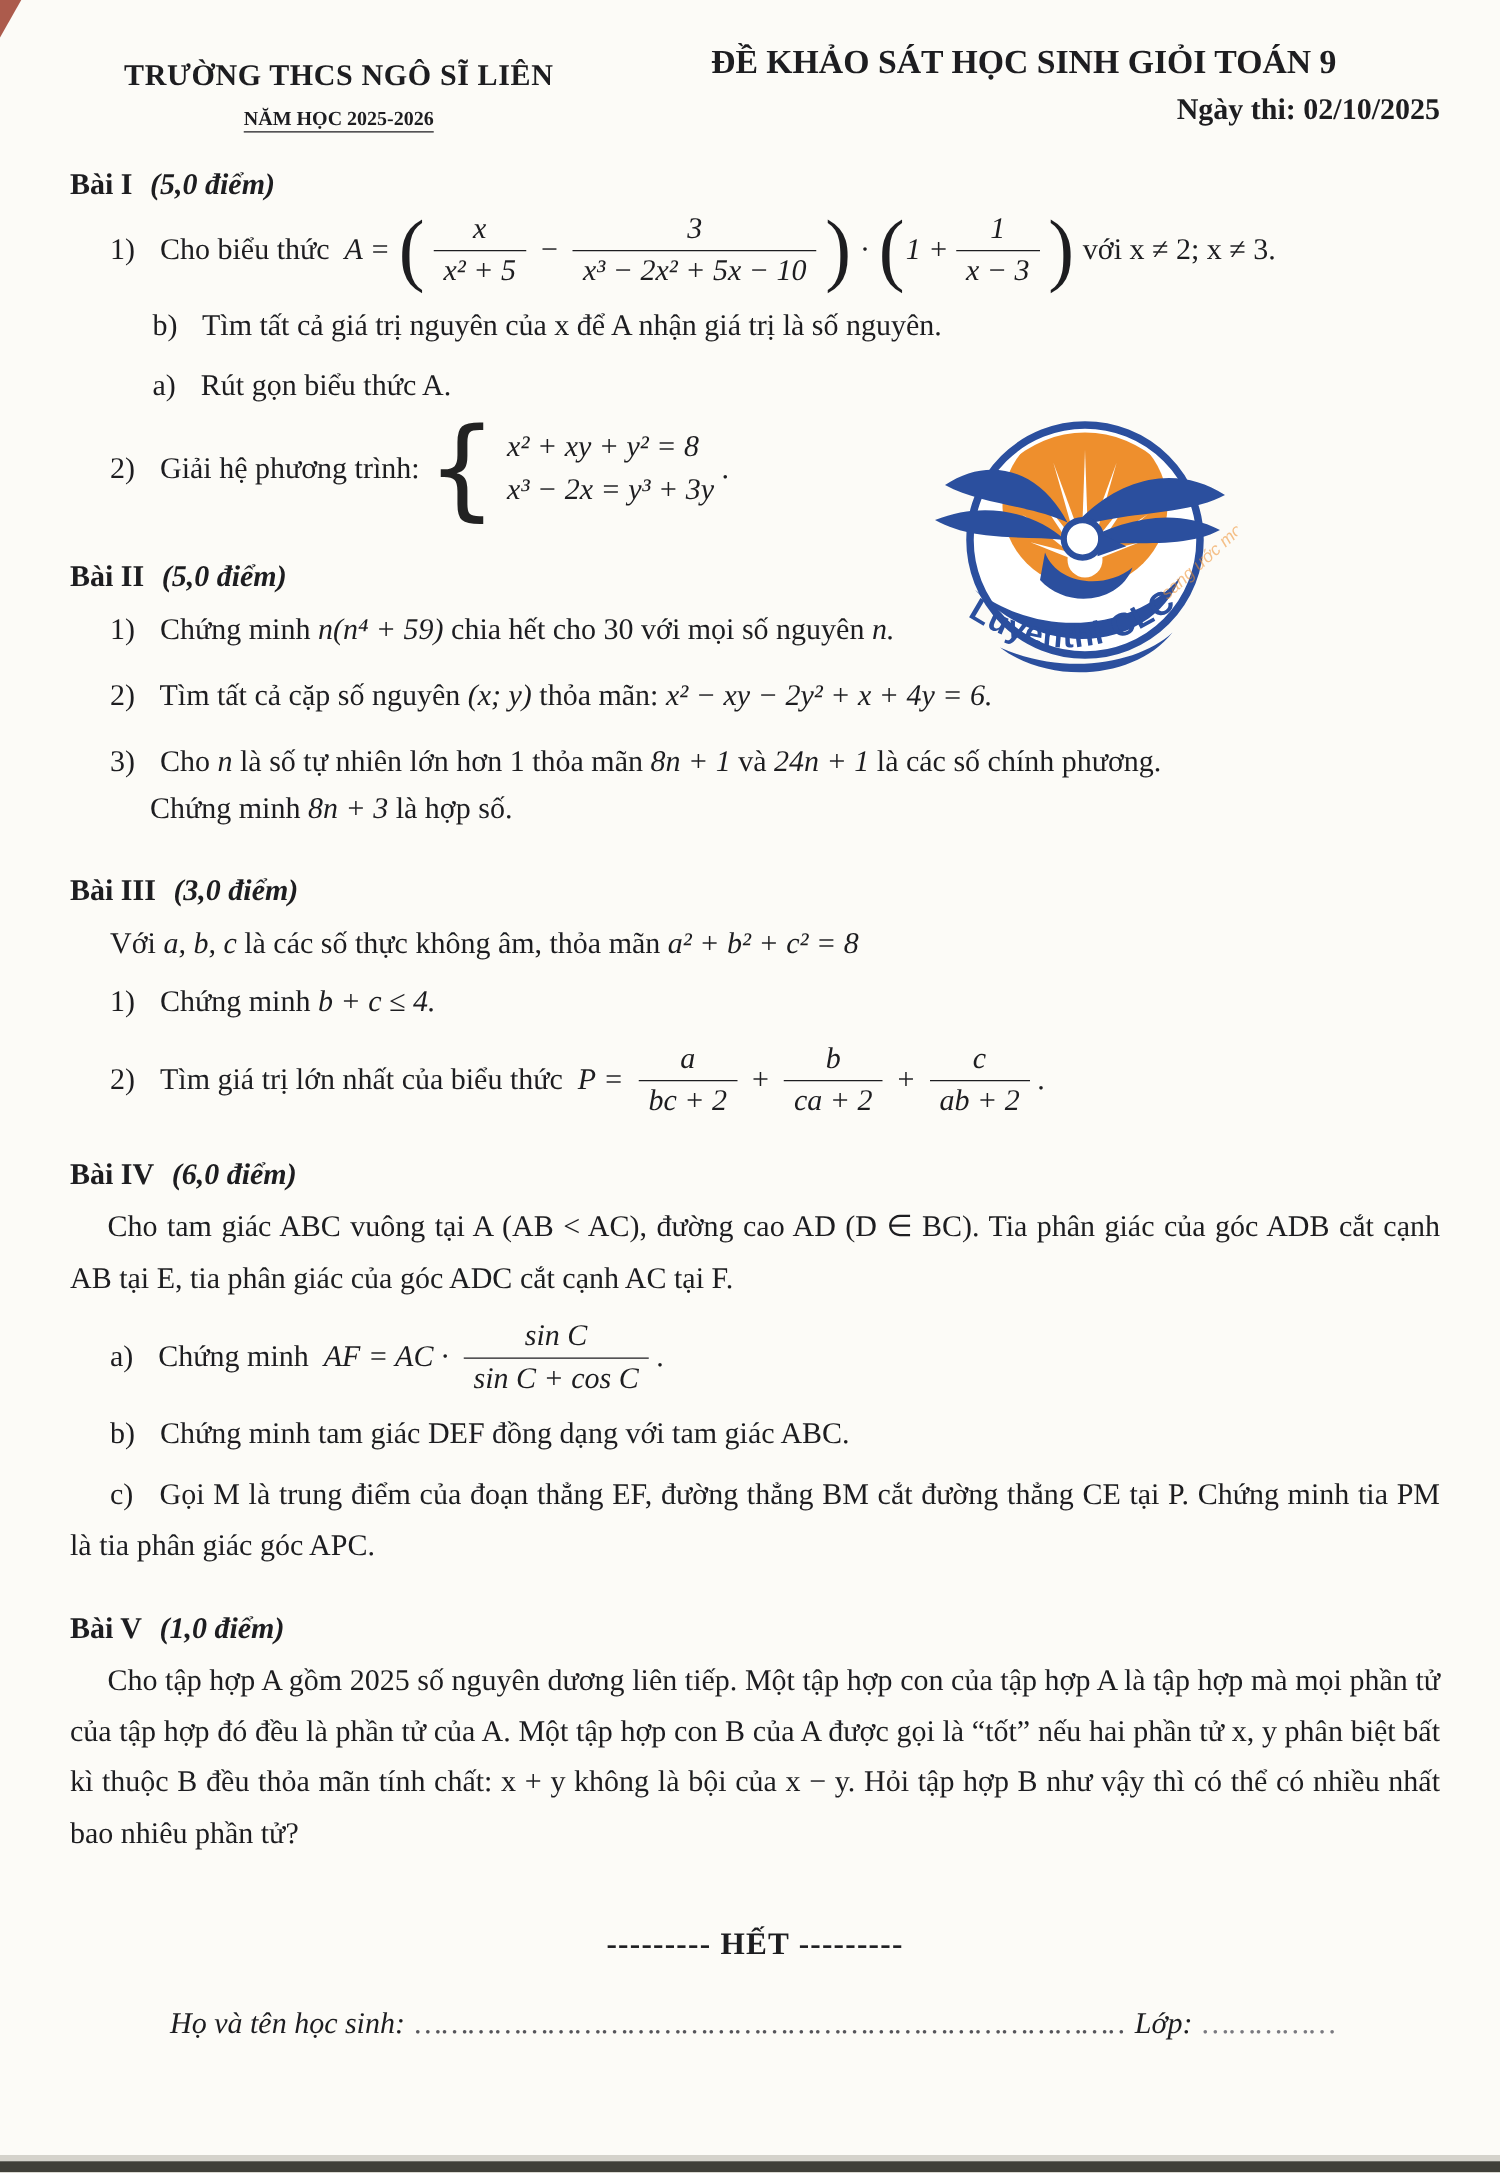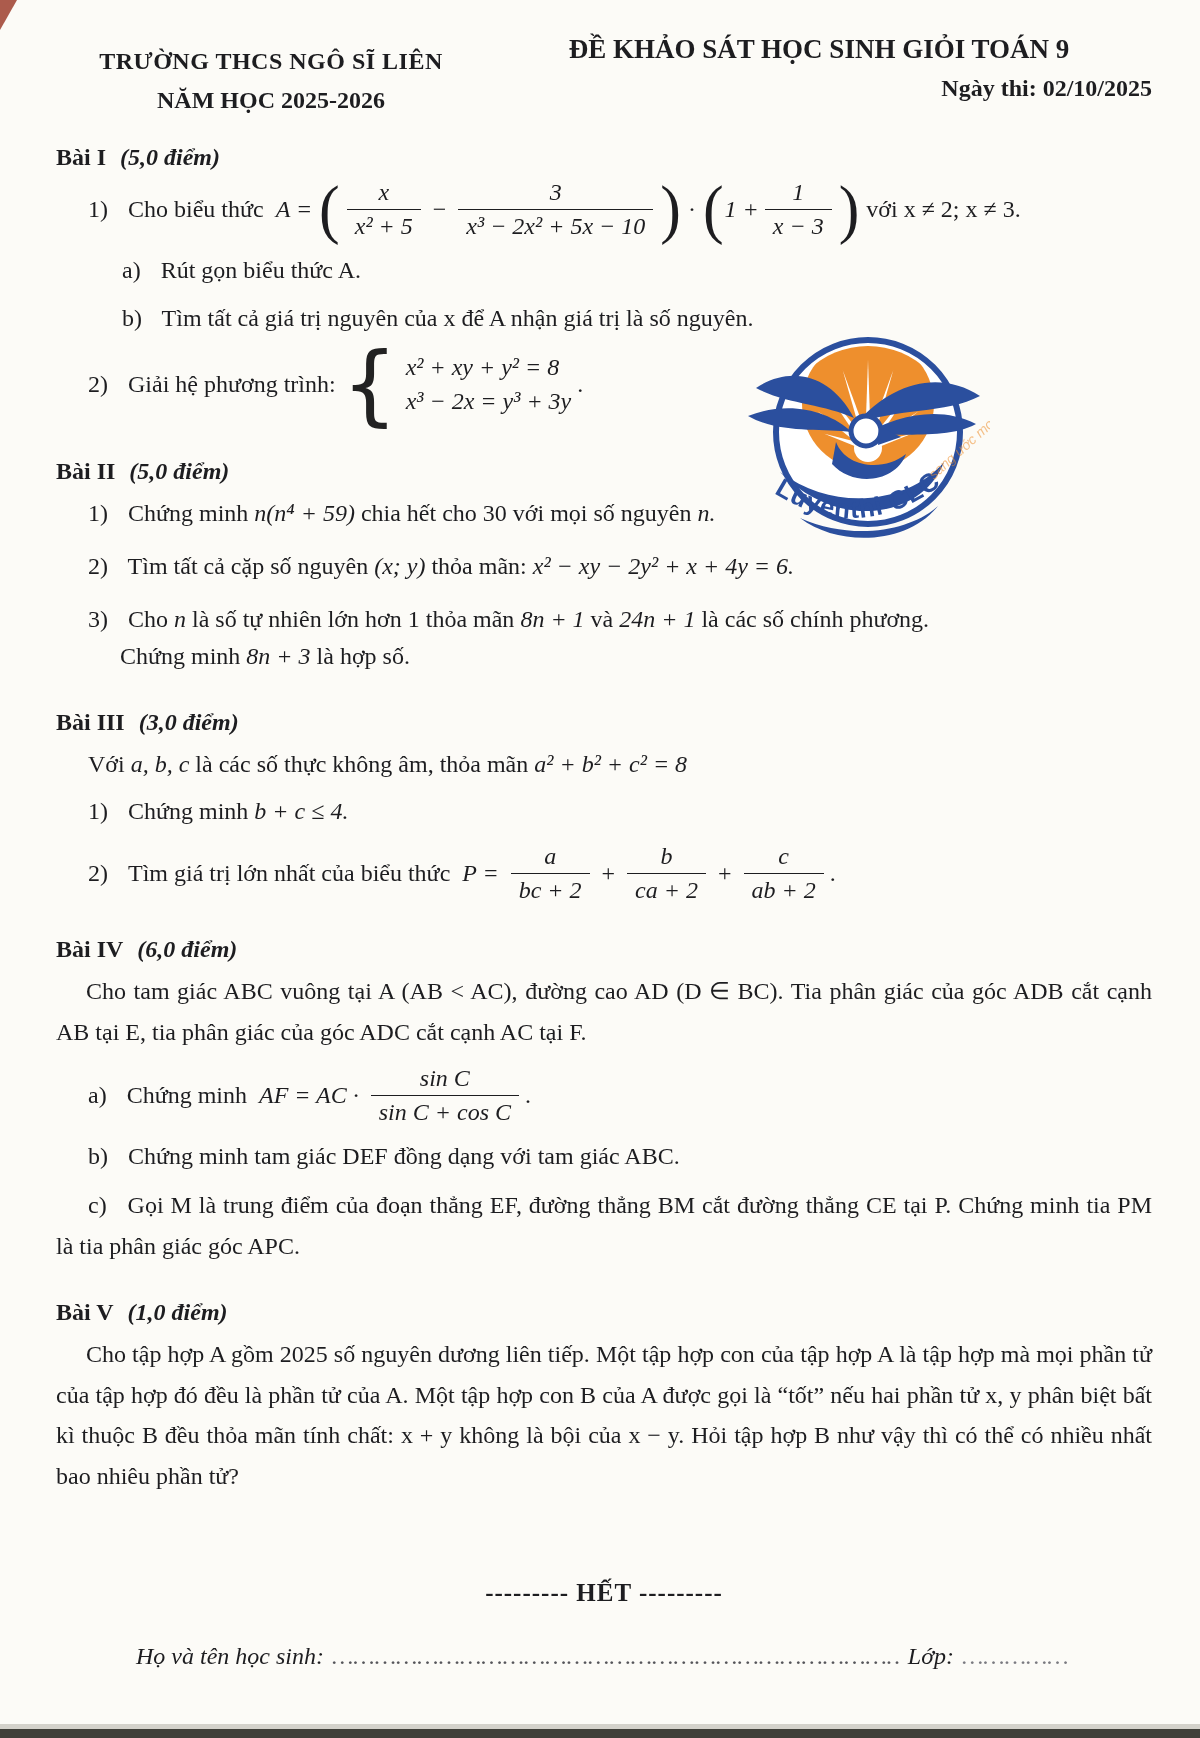--- a/index.html
+++ b/index.html
@@ -13,22 +13,22 @@
     color: #1d1d20;
     overflow: hidden;
   }
   .content { position: relative; z-index: 2; padding: 34px 48px 0 56px; }
 
   
   .hdr { display: flex; }
   .hdr-left { width: 430px; text-align: center; padding-top: 14px; }
   .hdr-right { flex: 1; text-align: center; }
   .school1 { font-size: 24px; font-weight: bold; letter-spacing: .5px; }
-  .school2 { font-size: 24px; font-weight: bold; margin-top: 12px;
-             text-underline-offset: 5px; }
+  .school2 { font-size: 16px; font-weight: bold; margin-top: 12px;
+             text-decoration: underline; text-underline-offset: 5px; }
   .extitle { font-size: 27px; font-weight: bold; }
   .exdate  { font-size: 24px; font-weight: bold; margin-top: 10px; text-align: right; }
   .exdur   { font-size: 24px; font-weight: bold; margin-top: 8px; }
 
   
   .bai { font-size: 24px; margin-top: 30px; margin-bottom: 6px; }
   .b-t { font-weight: bold; margin-right: 8px; }
   .b-p { font-weight: bold; font-style: italic; }
 
   
@@ -50,21 +50,21 @@
           margin: 0 6px; line-height: 1.3; font-style: italic; }
   .fnum { padding: 0 8px 1px; }
   .fden { border-top: 1.7px solid #1d1d20; padding: 1px 8px 0; }
   .paren { font-size: 62px; line-height: .9; font-weight: 400;
            transform: scaleY(1.05); margin: 0 1px; font-family:"Liberation Serif",serif; }
   .brace { font-size: 88px; line-height: .85; font-weight: 400;
            margin-right: 8px; font-family: "DejaVu Sans", sans-serif; color:#222; }
   .eqs { display: flex; flex-direction: column; gap: 7px; font-style: italic; }
 
   
-  .het  { text-align: center; font-size: 25px; font-weight: bold; margin-top: 82px; letter-spacing:1px; }
+  .het  { text-align: center; font-size: 25px; font-weight: bold; margin-top: 54px; letter-spacing:1px; }
   .note { text-align: center; font-size: 24px; font-weight: bold; font-style: italic; margin-top: 28px; }
   .nameline { display: flex; align-items: baseline; font-size: 24px;
               font-style: italic; margin: 36px 60px 0 80px; }
   .ndots { flex: 1; white-space: nowrap; overflow: hidden; color: #55555a; margin: 0 8px; }
   .cdots { width: 130px; white-space: nowrap; overflow: hidden; color: #7a7a80; margin-left: 8px; }
 
   
   .logo { position: absolute; left: 728px; top: 330px; z-index: 1; }
 
   
@@ -159,26 +159,26 @@
       <span class="math">1 +</span>
       <span class="frac">
         <span class="fnum">1</span>
         <span class="fden">x − 3</span>
       </span>
       <span class="paren">)</span>
       <span class="gap">với x ≠ 2; x ≠ 3.</span>
     </div>
 
     <div class="item sub">
+      <span class="inum">b)</span>
+      <span>Tìm tất cả giá trị nguyên của x để A nhận giá trị là số nguyên.</span>
+    </div>
+    <div class="item sub">
       <span class="inum">a)</span>
       <span>Rút gọn biểu thức A.</span>
-    </div>
-    <div class="item sub">
-      <span class="inum">b)</span>
-      <span>Tìm tất cả giá trị nguyên của x để A nhận giá trị là số nguyên.</span>
     </div>
 
     <div class="frow">
       <span class="inum">2)</span>
       <span class="gap">Giải hệ phương trình:</span>
       <span class="brace">{</span>
       <span class="eqs">
         <span>x² + xy + y² = 8</span>
         <span>x³ − 2x = y³ + 3y</span>
       </span>

